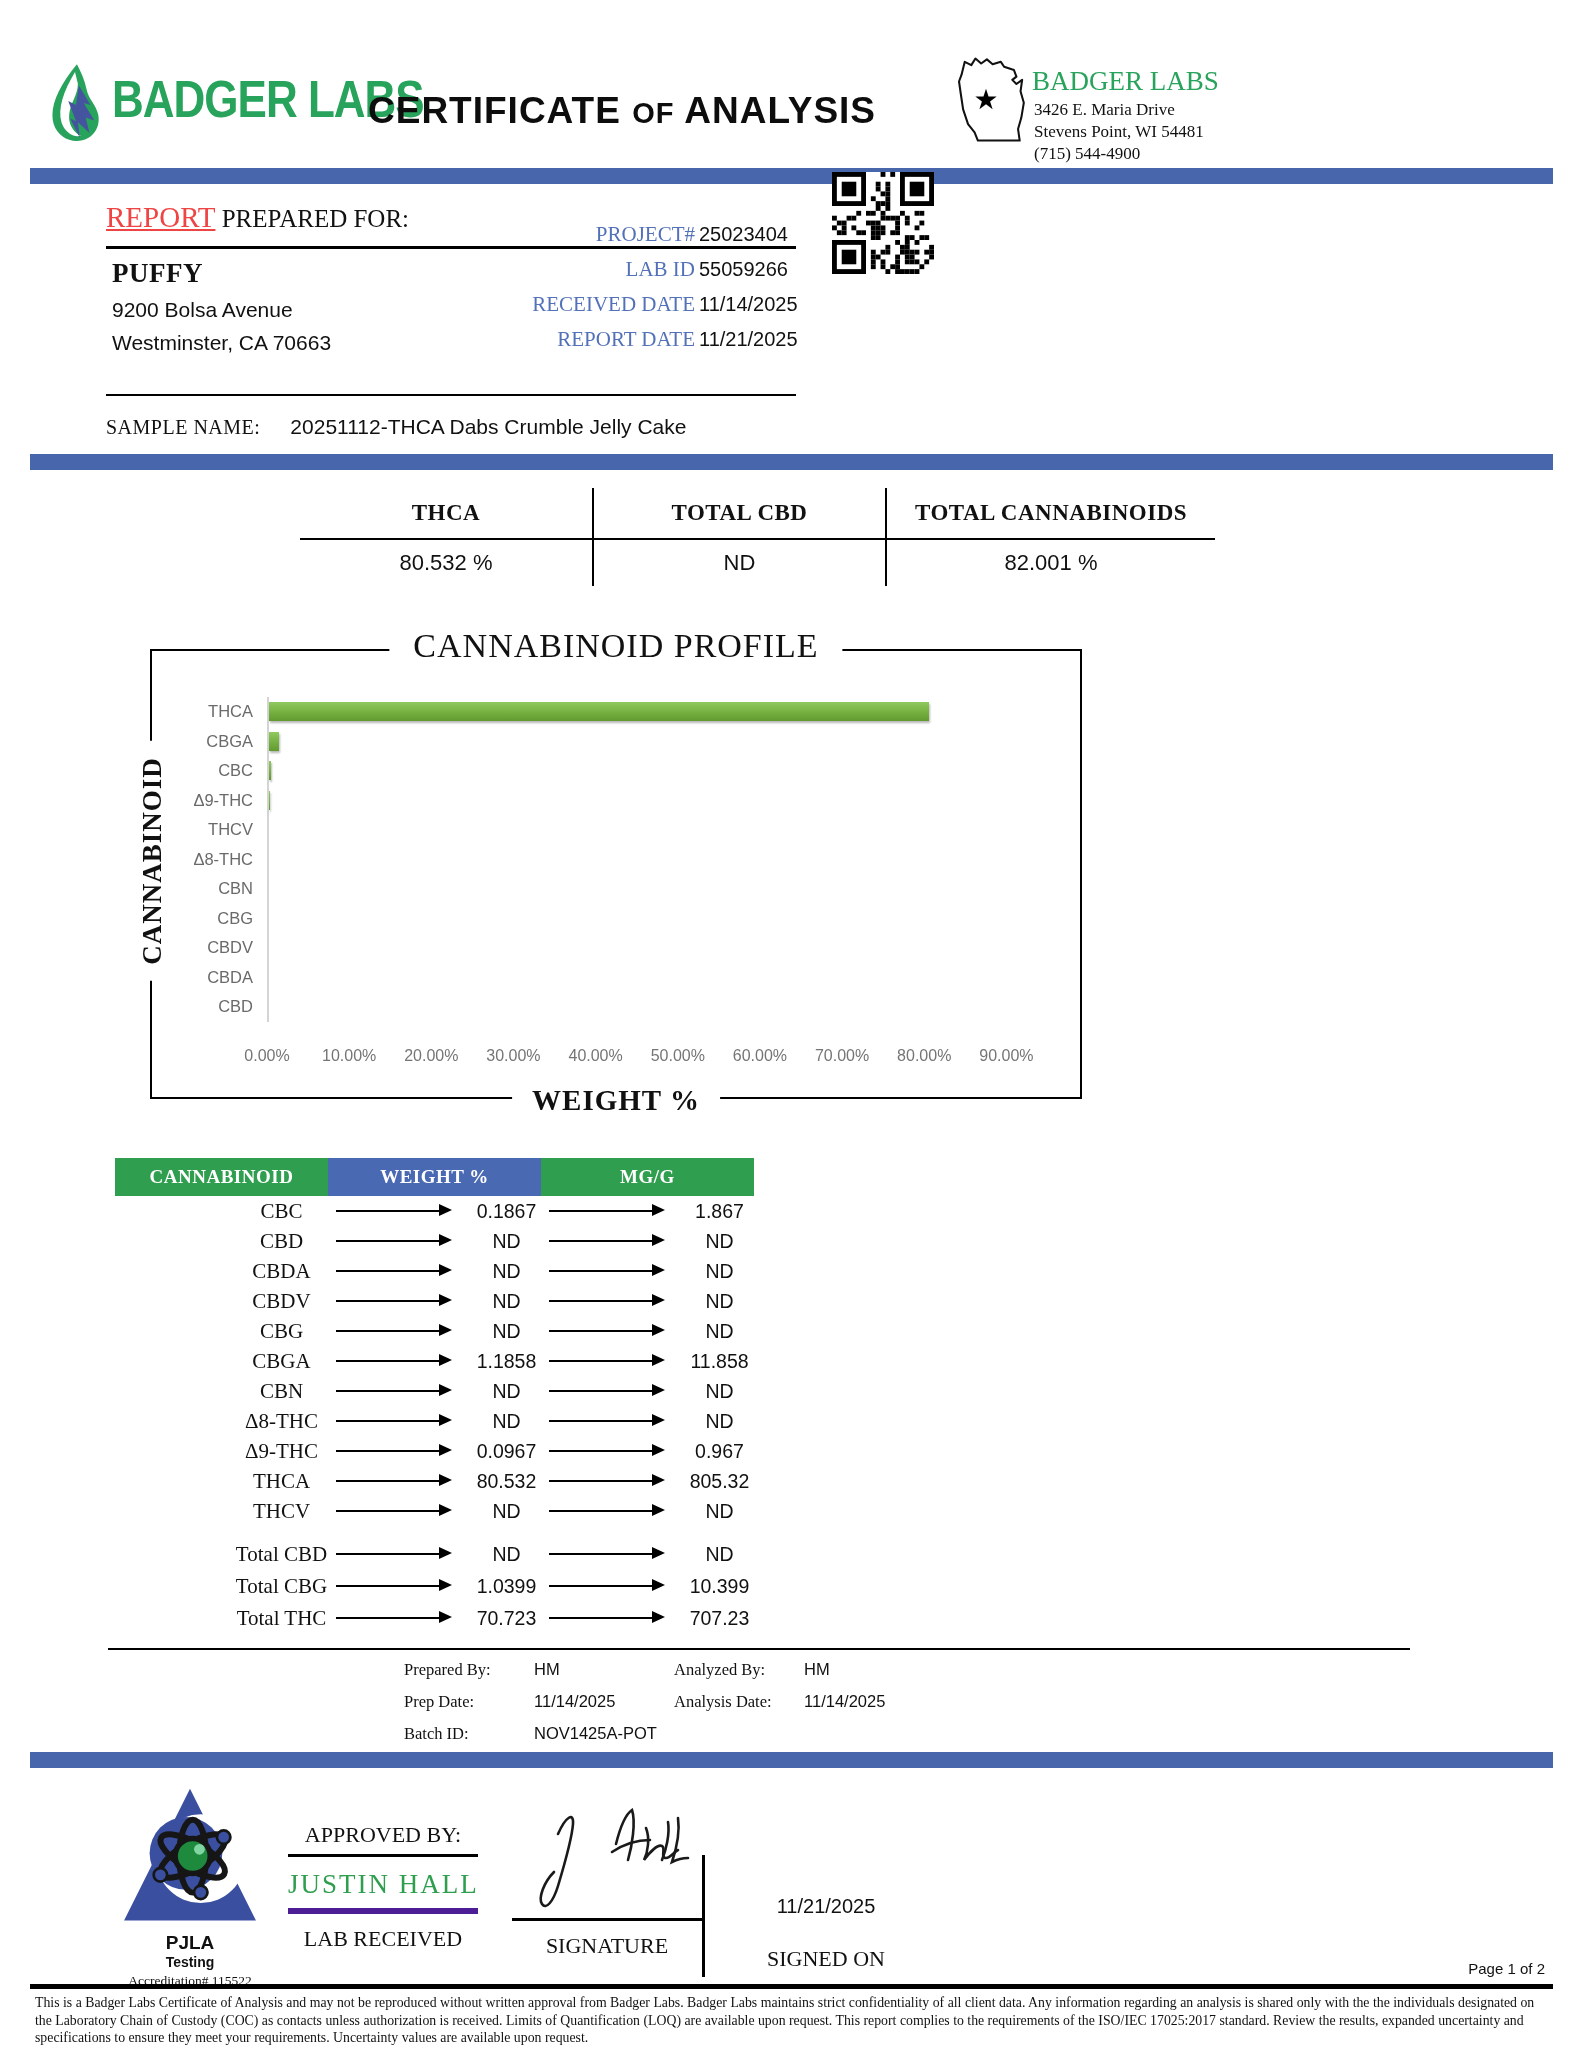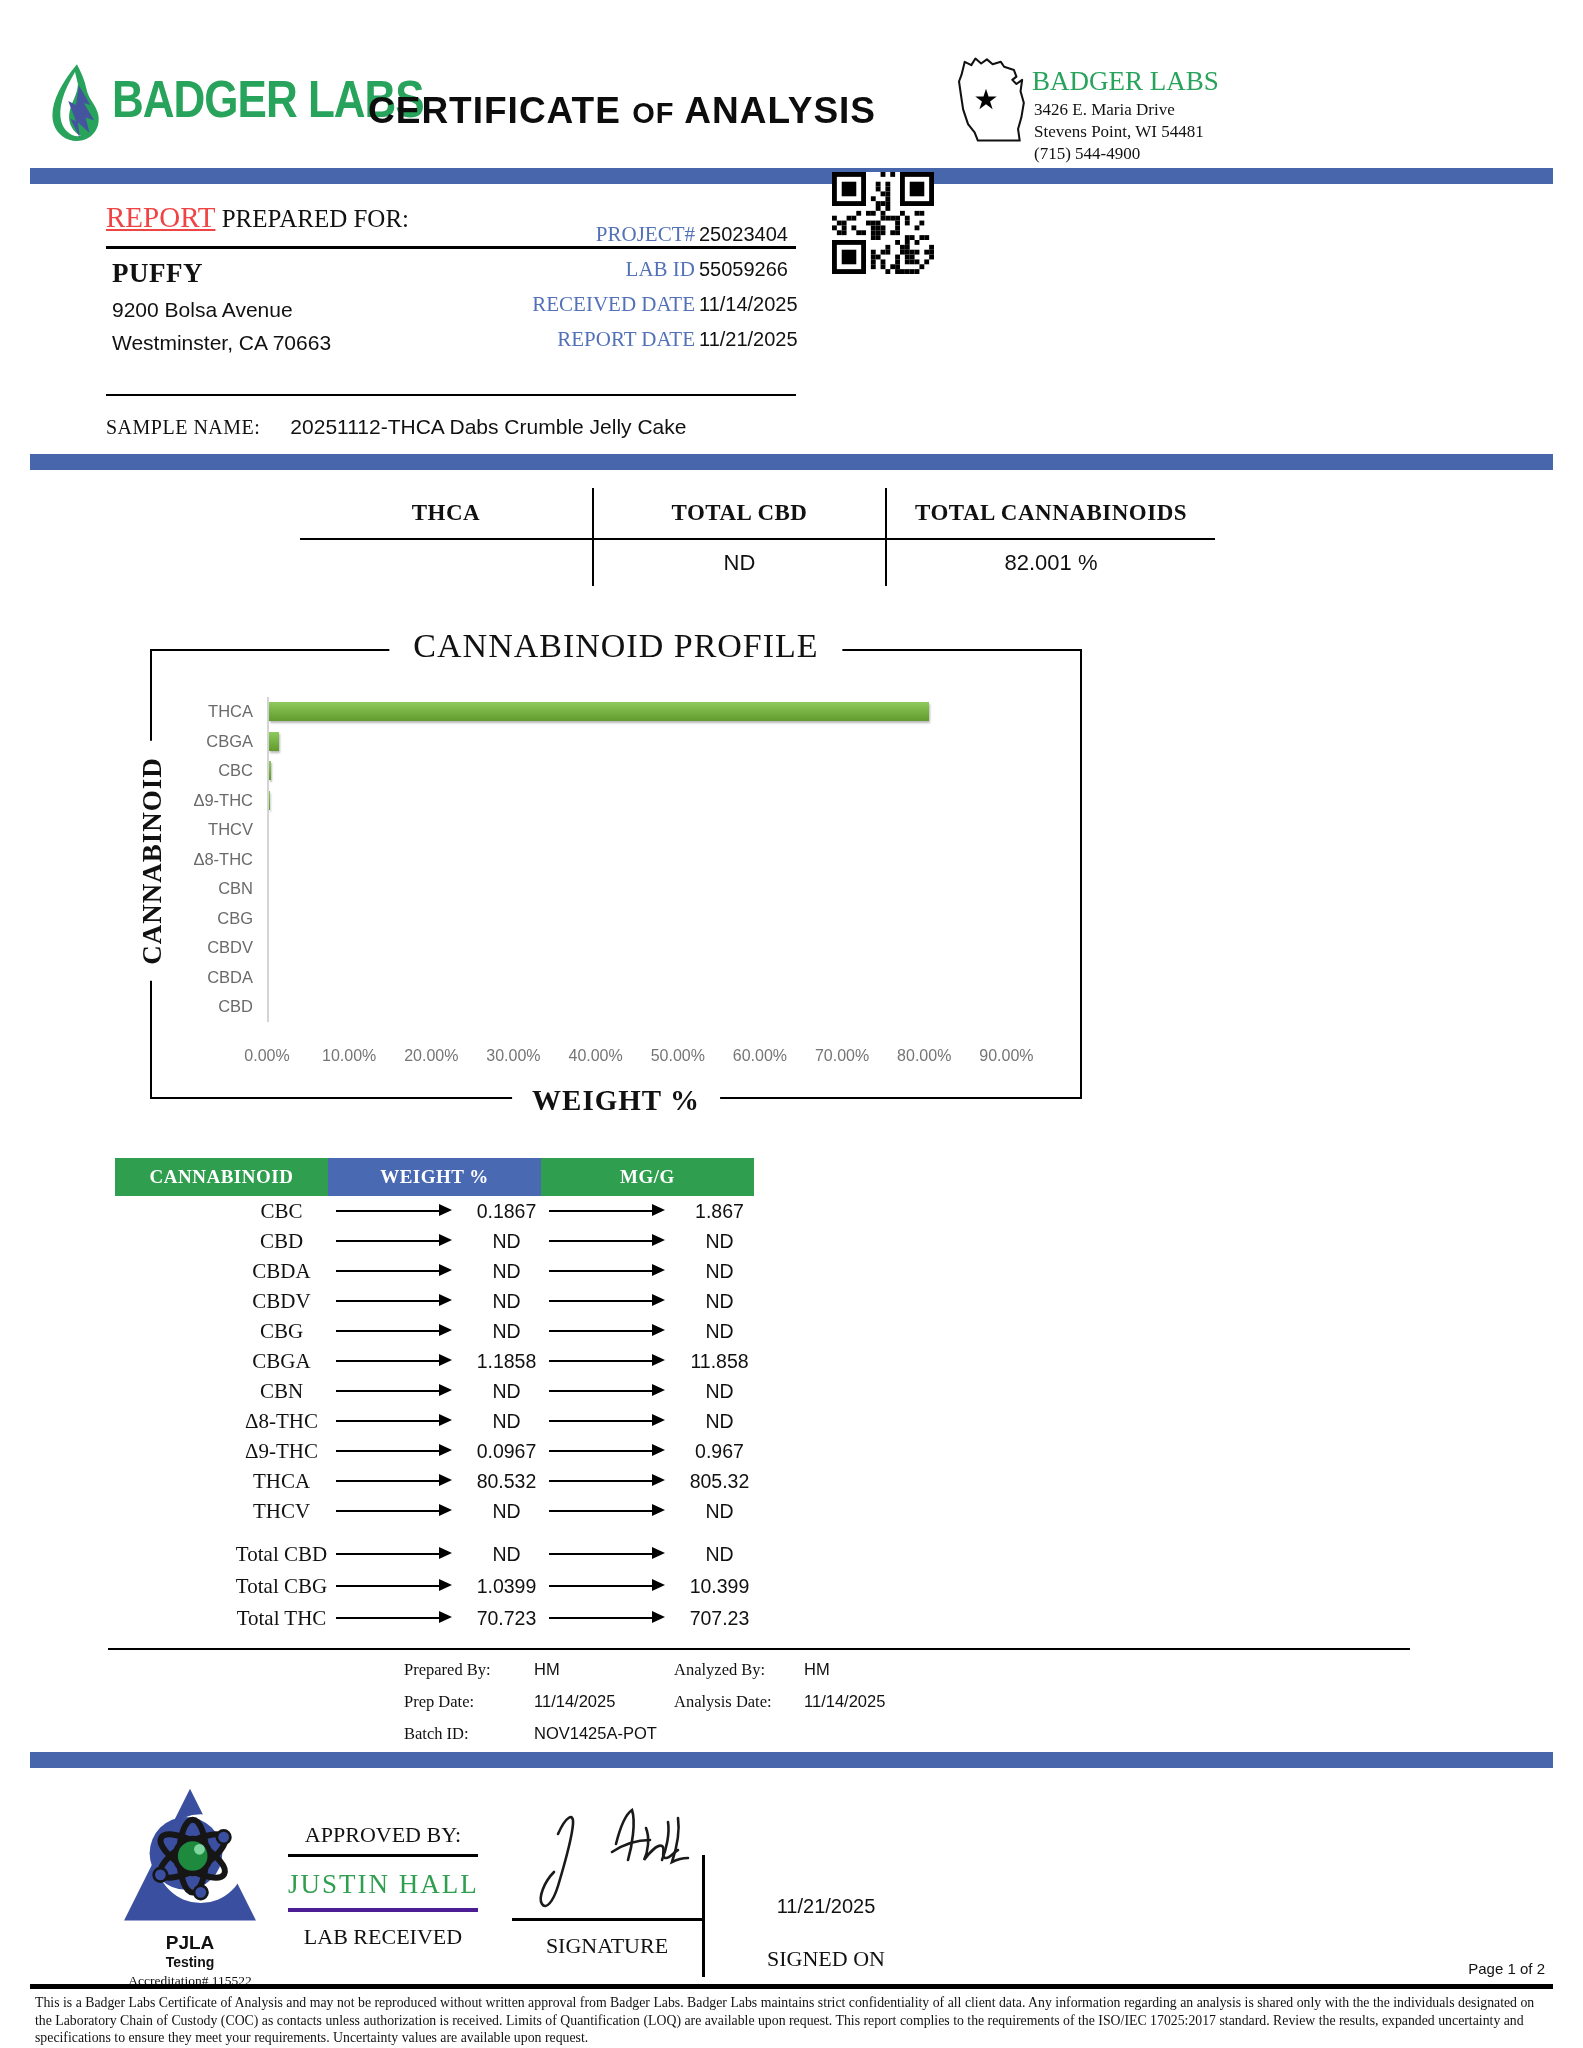--- a/index.html
+++ b/index.html
@@ -68,21 +68,21 @@
   .nrow{margin-bottom:12px;white-space:nowrap;}
   .nlabel{display:inline-block;font-size:16.5px;min-width:112px;}
   .nvalue{font-family:"Liberation Sans",sans-serif;font-size:16.5px;margin-left:14px;}
   
   .pjla{position:absolute;left:100px;top:1786px;width:180px;text-align:center;}
   .pjla-name{font-family:"Liberation Sans",sans-serif;font-weight:bold;font-size:19px;margin-top:2px;}
   .pjla-sub{font-family:"Liberation Sans",sans-serif;font-weight:bold;font-size:14px;}
   .pjla-acc{font-size:13.5px;margin-top:3px;}
   .approved{position:absolute;left:288px;top:1822px;width:190px;text-align:center;}
   .appr-label{font-size:22px;padding-bottom:6px;border-bottom:3px solid #000;}
-  .appr-name{color:#2f9e4e;font-size:27px;letter-spacing:2px;margin-top:12px;padding-bottom:8px;border-bottom:4px solid #4c1d95;white-space:nowrap;}
+  .appr-name{color:#2f9e4e;font-size:27px;letter-spacing:2px;margin-top:12px;padding-bottom:8px;border-bottom:6px solid #4c1d95;white-space:nowrap;}
   .appr-title{font-size:22px;margin-top:12px;white-space:nowrap;}
   .sigblock{position:absolute;left:512px;top:1788px;width:190px;text-align:center;}
   .sigbox{height:130px;border-bottom:3px solid #000;display:flex;align-items:flex-end;justify-content:center;}
   .siglabel{font-size:22px;margin-top:12px;}
   .vdiv{position:absolute;left:702px;top:1855px;width:2.5px;height:122px;background:#000;}
   .signedon{position:absolute;left:706px;top:1788px;width:240px;text-align:center;}
   .datebox{height:130px;display:flex;align-items:flex-end;justify-content:center;padding-bottom:16px;font-family:"Liberation Sans",sans-serif;font-size:20px;}
   .signedon-label{font-size:22px;margin-top:12px;}
   .pageno{position:absolute;right:38px;top:1960px;font-family:"Liberation Sans",sans-serif;font-size:15px;}
   .thickline{position:absolute;left:30px;right:30px;top:1984px;height:5px;background:#000;}
@@ -267,20 +267,21 @@
   <div class="sample-row">
     <span class="sample-label">SAMPLE NAME:</span>
     <span class="sample-value">20251112-THCA Dabs Crumble Jelly Cake</span>
   </div>
 
   <div class="hbar" style="top:454px"></div>
 
   <div class="summary">
       <div class="sum-col">
      <div class="sum-label">THCA</div>
+     <div class="sum-value">80.532 %</div>
       </div>
       <div class="sum-col">
      <div class="sum-label">TOTAL CBD</div>
      <div class="sum-value">ND</div>
       </div>
       <div class="sum-col">
      <div class="sum-label">TOTAL CANNABINOIDS</div>
      <div class="sum-value">82.001 %</div>
       </div>
     </div>

